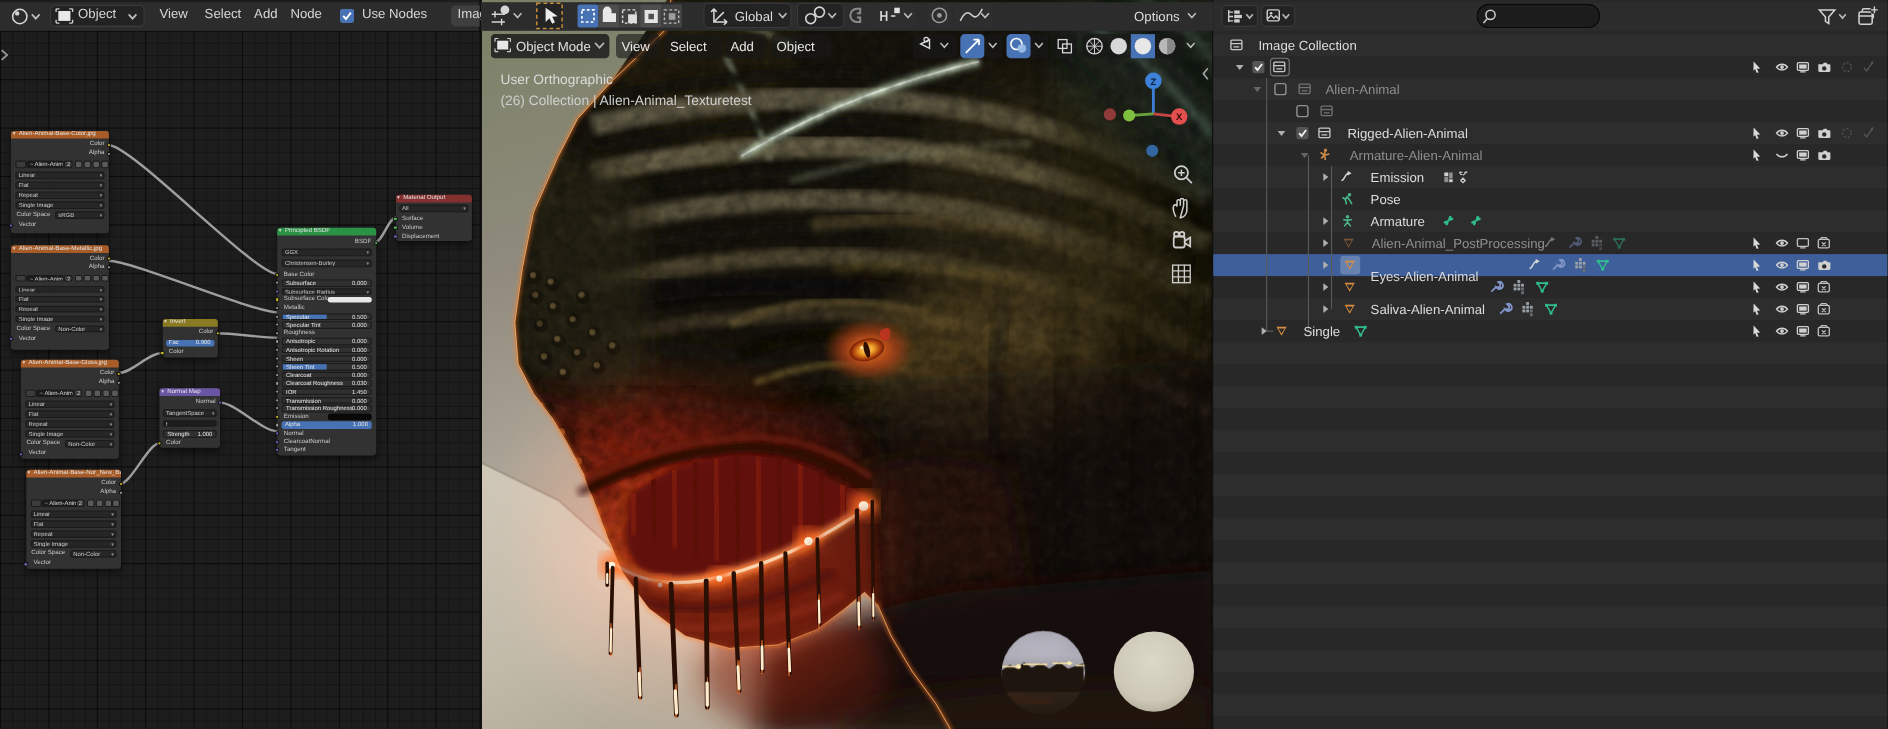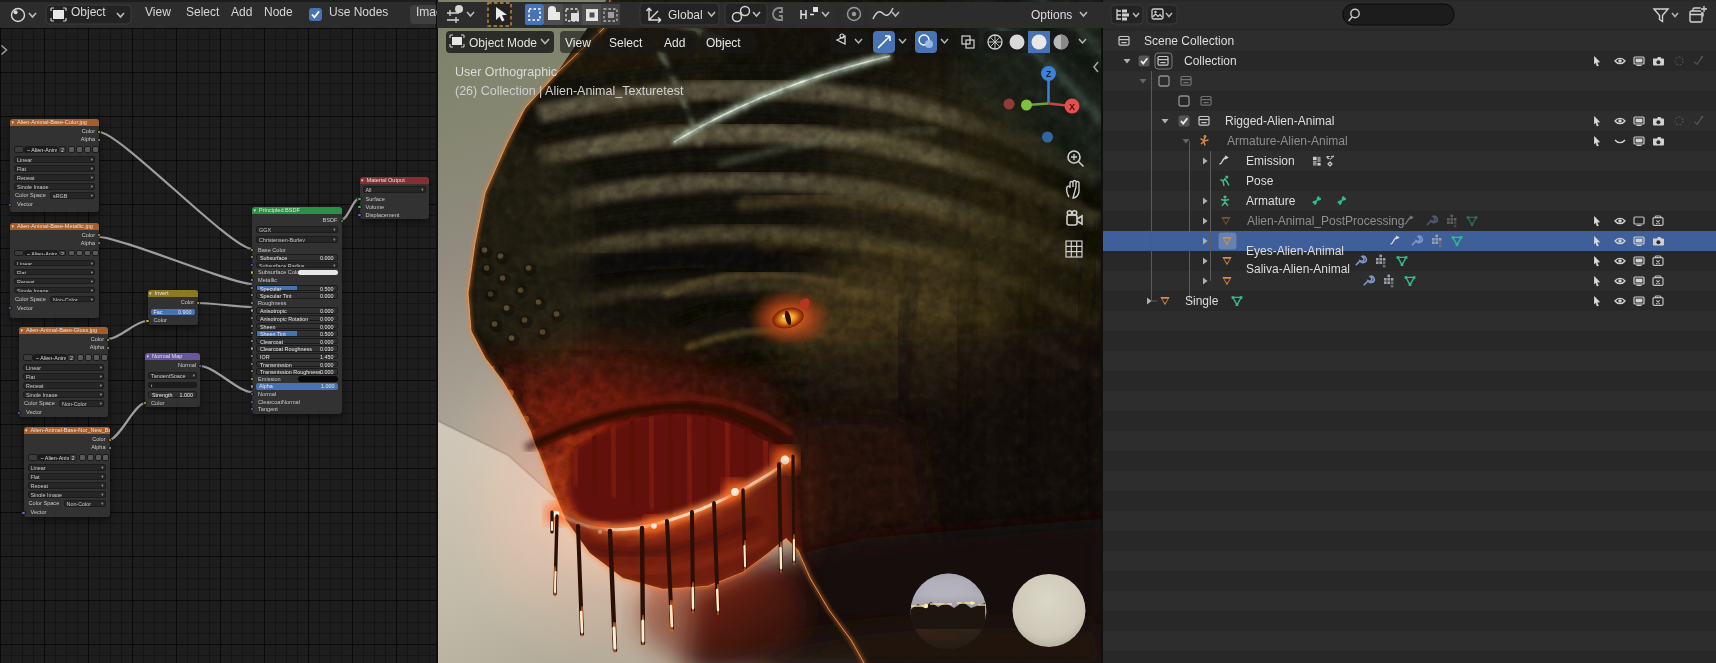--- a/index.html
+++ b/index.html
@@ -970,24 +970,24 @@
 <use href="#i_flag" x="494" y="281"></use>
 <use href="#i_eye" x="517" y="281"></use>
 <use href="#i_mon" x="536" y="281"></use>
 <use href="#i_cam_x" x="555" y="281"></use>
 <use href="#i_flag" x="494" y="301"></use>
 <use href="#i_eye" x="517" y="301"></use>
 <use href="#i_mon" x="536" y="301"></use>
 <use href="#i_cam_x" x="555" y="301"></use>
 </svg>
 <div class="orow" style="top:31px;">
-        <span class="otext" style="left:41px;">Scene Collection</span>
+        <span class="otext" style="left:41px;">Image Collection</span>
       </div>
-<div class="orow" style="top:51px;">
-        <span class="otext" style="left:81px;">Collection</span>
+<div class="orow" style="top:71px;">
+        <span class="otext" style="left:102px;color:#8e8e8e;">Alien-Animal</span>
       </div>
 <div class="orow" style="top:131px;">
         <span class="otext" style="left:124px;color:#8e8e8e;">Armature-Alien-Animal</span>
       </div>
 <div class="orow" style="top:111px;">
         <span class="otext" style="left:122px;">Rigged-Alien-Animal</span>
       </div>
 <div class="orow" style="top:151px;">
         <span class="otext" style="left:143px;">Emission</span>
       </div>
@@ -996,21 +996,21 @@
       </div>
 <div class="orow" style="top:191px;">
         <span class="otext" style="left:143px;">Armature</span>
       </div>
 <div class="orow" style="top:211px;">
         <span class="otext" style="left:144px;color:#8e8e8e;">Alien-Animal_PostProcessing</span>
       </div>
 <div class="orow" style="top:241px;">
         <span class="otext" style="left:143px;">Eyes-Alien-Animal</span>
       </div>
-<div class="orow" style="top:259px;">
+<div class="orow" style="top:271px;">
         <span class="otext" style="left:143px;">Saliva-Alien-Animal</span>
       </div>
 <div class="orow" style="top:291px;">
         <span class="otext" style="left:82px;">Single</span>
       </div>
 </div>
 
 </div>
 
 </body></html>

